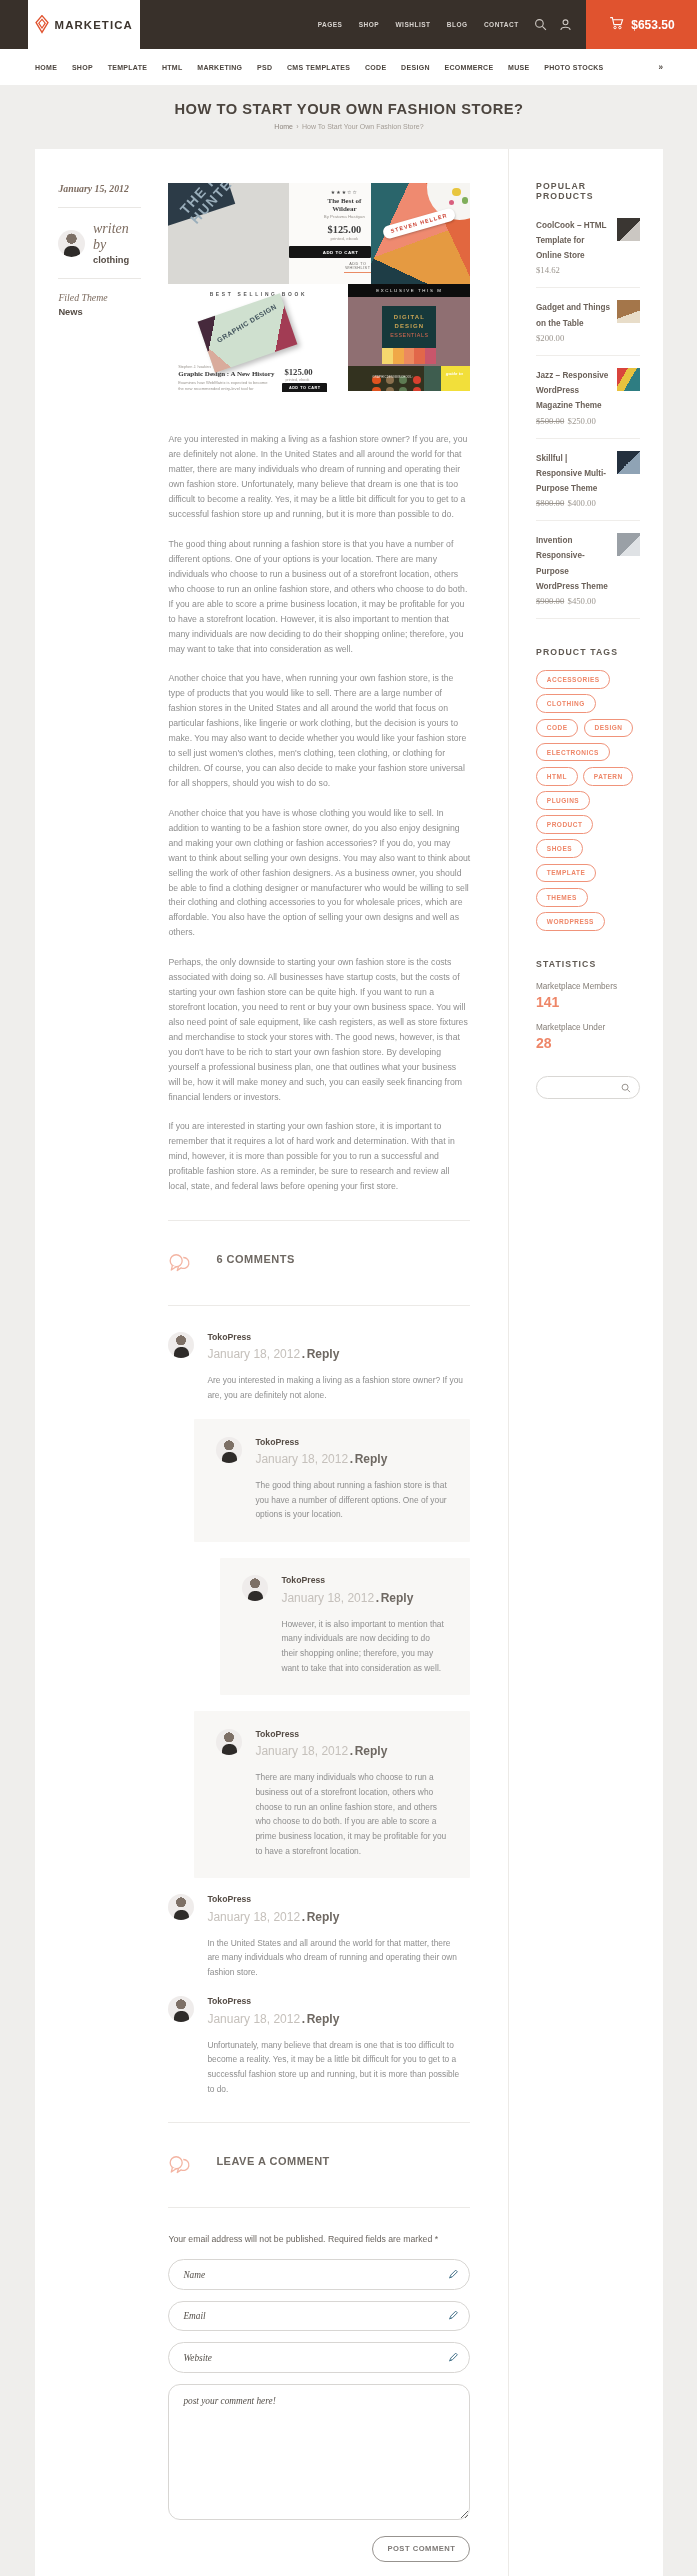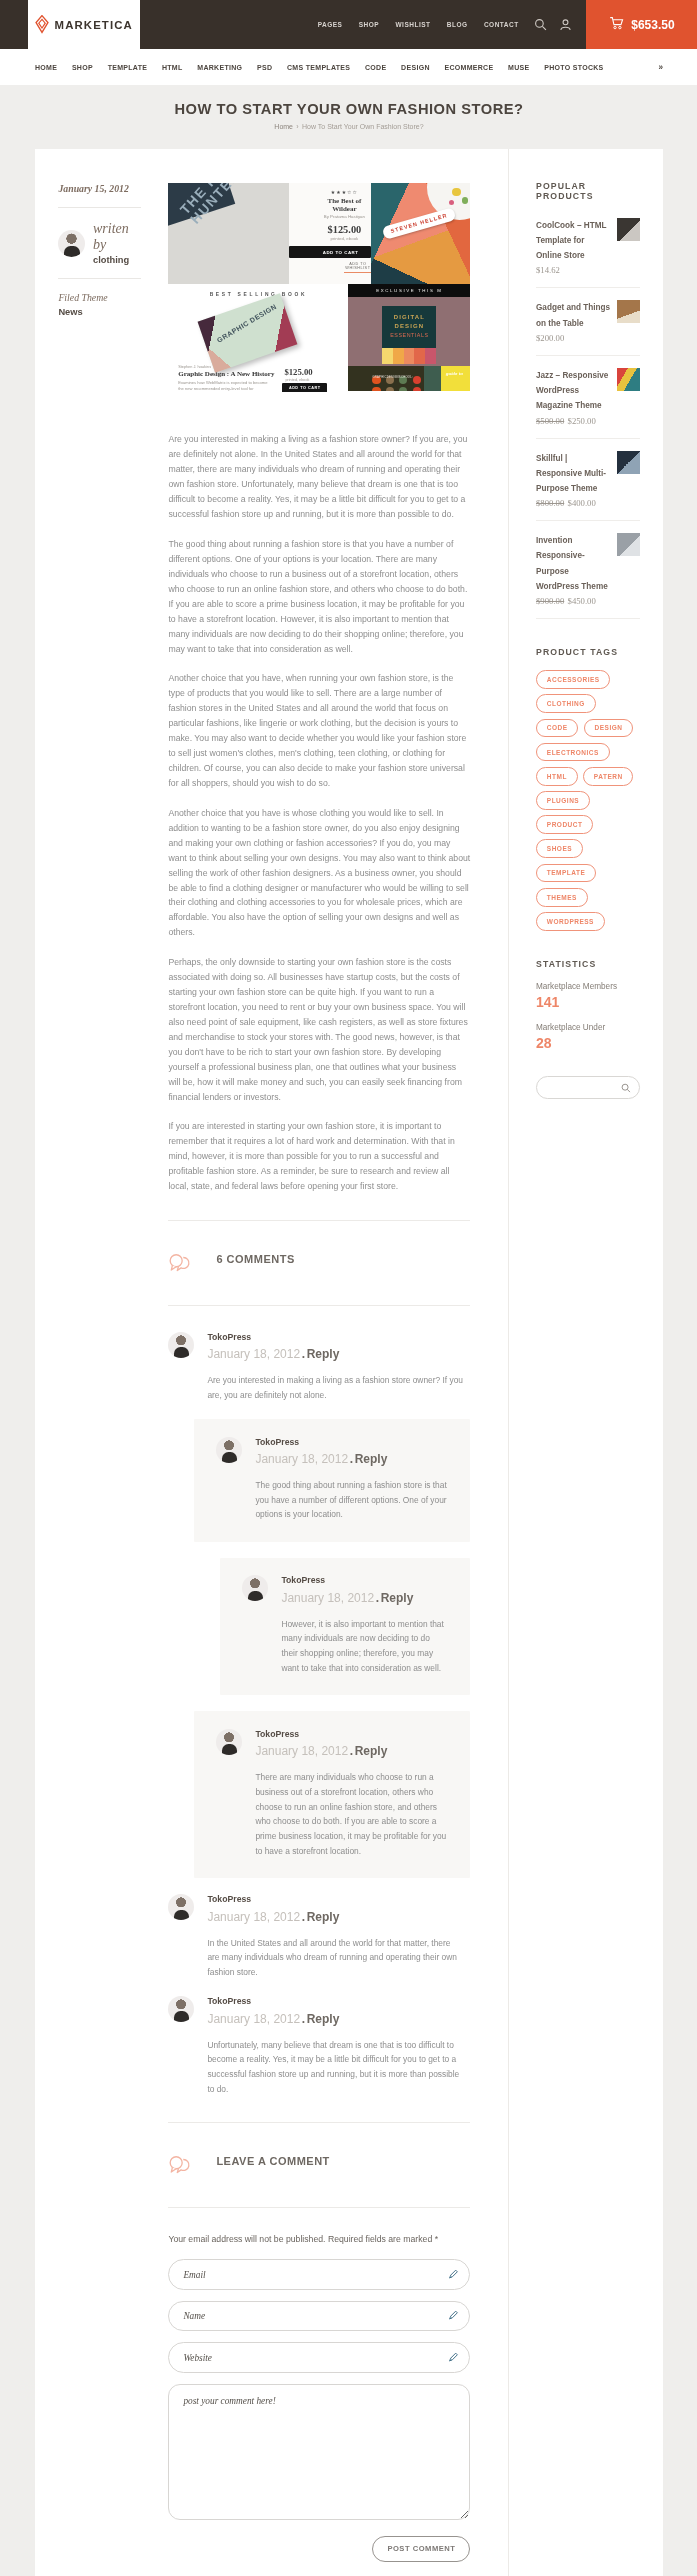--- a/index.html
+++ b/index.html
@@ -378,28 +378,28 @@
             <path d="M28 8 a10 10 0 1 1 -4 19 l-7 5 2 -7" fill="none" stroke="#f3b4a2" stroke-width="2.4" stroke-linejoin="round"></path>
           </svg>
           <h3>LEAVE A COMMENT</h3>
         </div>
         <hr class="sep">
 
         <div>
           <p class="form-note">Your email address will not be published. Required fields are marked *</p>
 
           <div class="pill-field">
-            <input type="text" placeholder="Email" style="">
+            <input type="text" placeholder="Name" style="">
             <span class="pencil"><svg width="11" height="11" viewBox="0 0 20 20">
                   <path d="M3 17 L5 12 L14 3 L17 6 L8 15 Z" fill="none" stroke="#45718a" stroke-width="1.8"></path>
                   <line x1="3" y1="17" x2="6.5" y2="15.5" stroke="#45718a" stroke-width="1.8"></line>
                 </svg></span>
           </div>
           <div class="pill-field">
-            <input type="text" placeholder="Name" style="">
+            <input type="text" placeholder="Email" style="">
             <span class="pencil"><svg width="11" height="11" viewBox="0 0 20 20">
                   <path d="M3 17 L5 12 L14 3 L17 6 L8 15 Z" fill="none" stroke="#45718a" stroke-width="1.8"></path>
                   <line x1="3" y1="17" x2="6.5" y2="15.5" stroke="#45718a" stroke-width="1.8"></line>
                 </svg></span>
           </div>
           <div class="pill-field">
             <input type="text" placeholder="Website" style="">
             <span class="pencil"><svg width="11" height="11" viewBox="0 0 20 20">
                   <path d="M3 17 L5 12 L14 3 L17 6 L8 15 Z" fill="none" stroke="#45718a" stroke-width="1.8"></path>
                   <line x1="3" y1="17" x2="6.5" y2="15.5" stroke="#45718a" stroke-width="1.8"></line>

